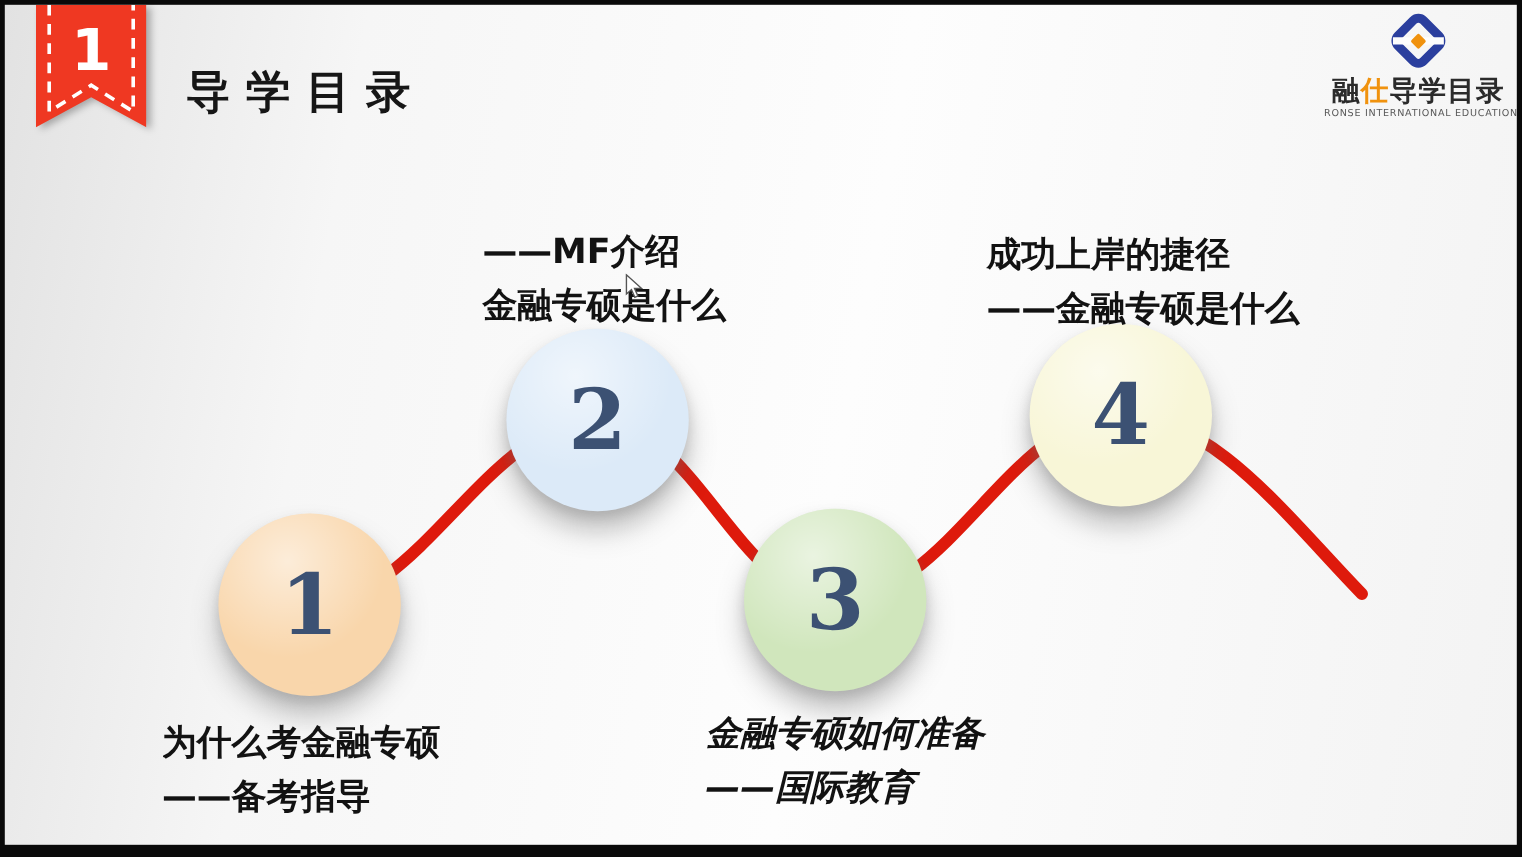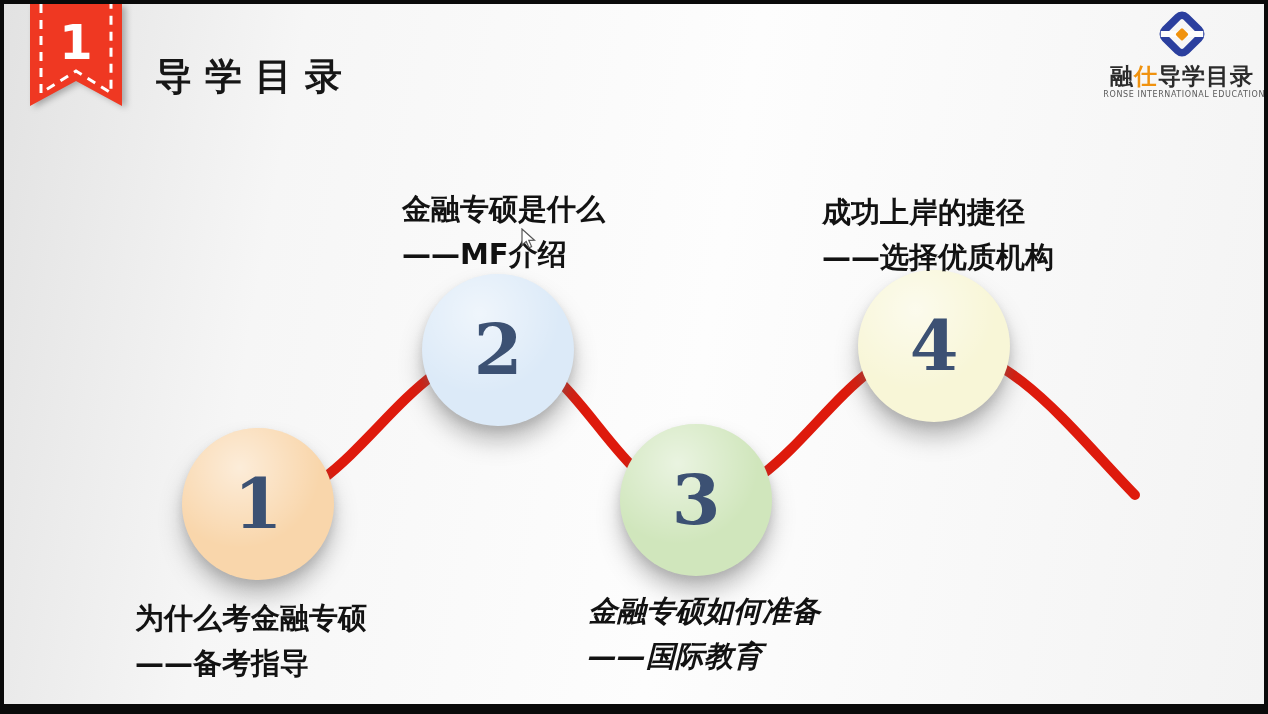--- a/index.html
+++ b/index.html
@@ -123,29 +123,29 @@
   </div>
   <div class="circle c4" style="background: rgb(248, 246, 215);">
     <span class="digit" style="color: rgb(60, 81, 115);">4</span>
   </div>
 
   <div class="step-label l1">
     <div>为什么考金融专硕</div>
     <div>——备考指导</div>
   </div>
   <div class="step-label l2">
+    <div>——MF介绍</div>
     <div>金融专硕是什么</div>
-    <div>——MF介绍</div>
   </div>
   <div class="step-label l3">
     <div>金融专硕如何准备</div>
     <div>——国际教育</div>
   </div>
   <div class="step-label l4">
     <div>成功上岸的捷径</div>
-    <div>——选择优质机构</div>
+    <div>——金融专硕是什么</div>
   </div>
 
   <svg class="cursor" width="15" height="22" viewBox="0 0 15 22">
     <path d="M1 1 L1 17 L5.2 13.4 L8 19.8 L10.6 18.6 L7.8 12.4 L13.5 12.2 Z" fill="#ffffff" stroke="#555555" stroke-width="1.2"></path>
   </svg>
 
 </div>
 
 </body></html>

